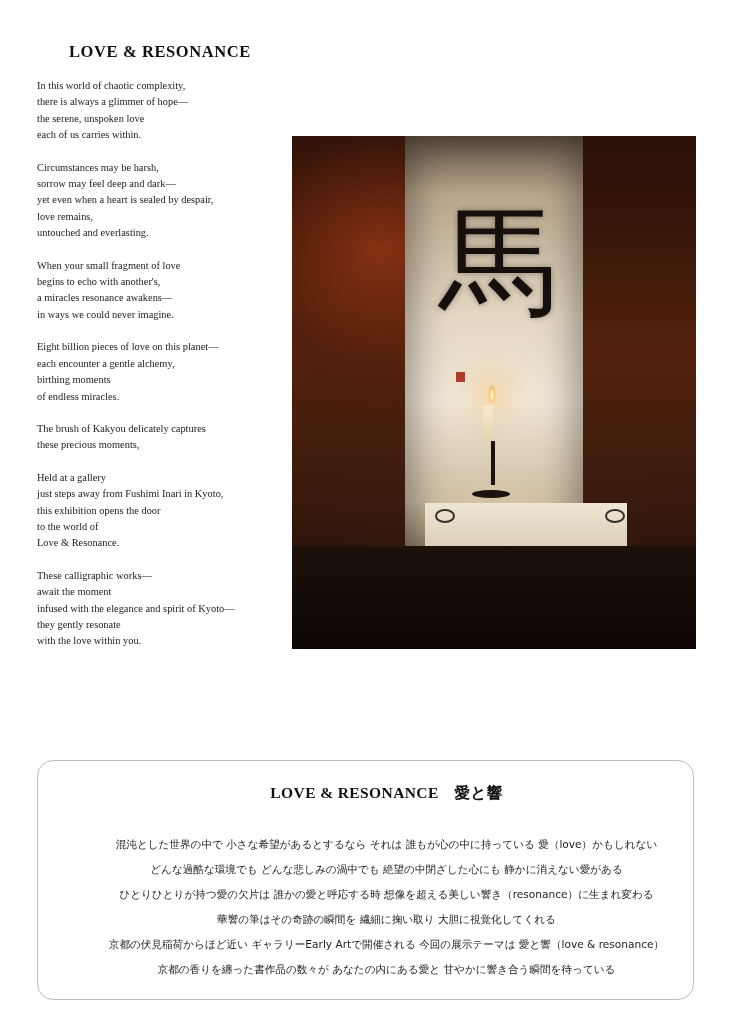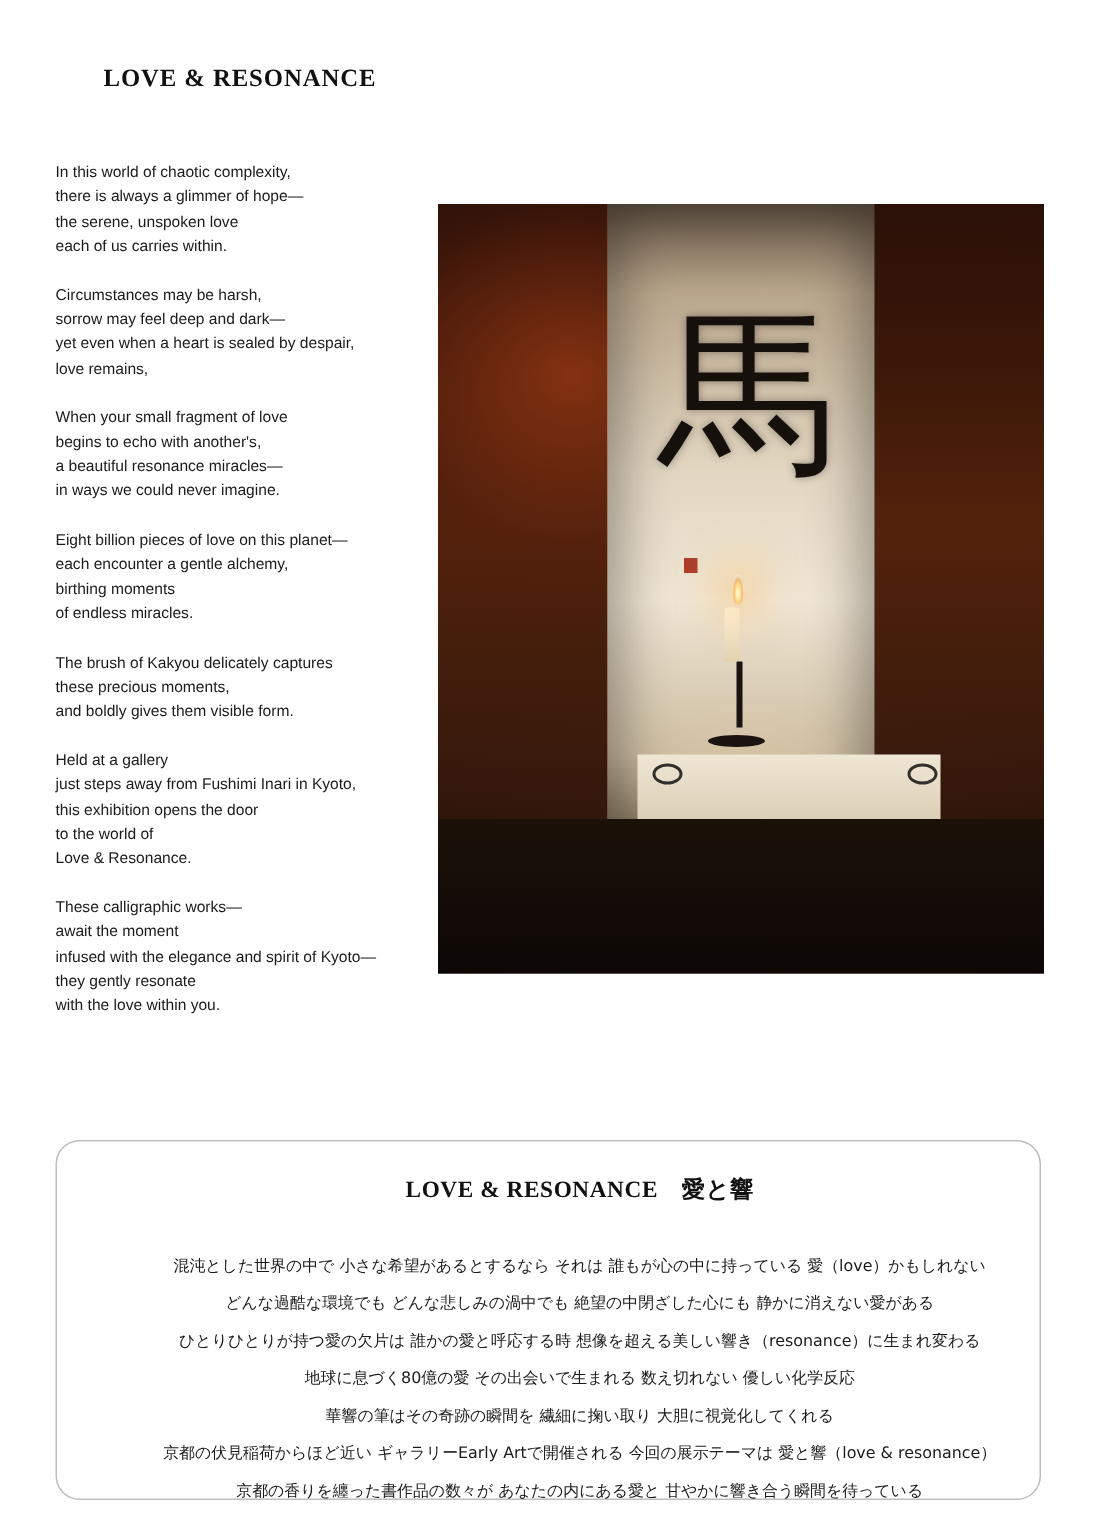--- a/index.html
+++ b/index.html
@@ -31,23 +31,23 @@
     font-weight: bold;
     letter-spacing: 0.6px;
     color: #111111;
     margin-left: 32px;
   }
 
   
   .poem {
     position: absolute;
     left: 37px;
-    top: 108px;
+    top: 78px;
     width: 232px;
-    font-family: Liberation Sans, sans-serif;
+    font-family: Liberation Serif, serif;
     font-size: 10.4px;
     line-height: 16.4px;
     color: #1b1b1b;
   }
   .stanza {
     margin: 0 0 16px 0;
   }
   .stanza .ln {
     display: block;
     white-space: nowrap;
@@ -220,37 +220,37 @@
       <span class="ln">In this world of chaotic complexity,</span>
       <span class="ln">there is always a glimmer of hope—</span>
       <span class="ln">the serene, unspoken love</span>
       <span class="ln">each of us carries within.</span>
     </p>
     <p class="stanza">
       <span class="ln">Circumstances may be harsh,</span>
       <span class="ln">sorrow may feel deep and dark—</span>
       <span class="ln">yet even when a heart is sealed by despair,</span>
       <span class="ln">love remains,</span>
+      <span class="ln">untouched and everlasting.</span>
     </p>
     <p class="stanza">
       <span class="ln">When your small fragment of love</span>
       <span class="ln">begins to echo with another's,</span>
-      <span class="ln">a beautiful resonance miracles—</span>
+      <span class="ln">a miracles resonance awakens—</span>
       <span class="ln">in ways we could never imagine.</span>
     </p>
     <p class="stanza">
       <span class="ln">Eight billion pieces of love on this planet—</span>
       <span class="ln">each encounter a gentle alchemy,</span>
       <span class="ln">birthing moments</span>
       <span class="ln">of endless miracles.</span>
     </p>
     <p class="stanza">
       <span class="ln">The brush of Kakyou delicately captures</span>
       <span class="ln">these precious moments,</span>
-      <span class="ln">and boldly gives them visible form.</span>
     </p>
     <p class="stanza">
       <span class="ln">Held at a gallery</span>
       <span class="ln">just steps away from Fushimi Inari in Kyoto,</span>
       <span class="ln">this exhibition opens the door</span>
       <span class="ln">to the world of</span>
       <span class="ln">Love &amp; Resonance.</span>
     </p>
     <p class="stanza">
       <span class="ln">These calligraphic works—</span>
@@ -276,20 +276,19 @@
     <div class="candle-flame"></div>
     <div class="floor"></div>
   </div>
 
   <div class="jp-panel">
     <div class="jp-title">LOVE &amp; RESONANCE　愛と響</div>
     <div class="jp-lines">
       <span class="jl">混沌とした世界の中で 小さな希望があるとするなら それは 誰もが心の中に持っている 愛（love）かもしれない</span>
       <span class="jl">どんな過酷な環境でも どんな悲しみの渦中でも 絶望の中閉ざした心にも 静かに消えない愛がある</span>
       <span class="jl">ひとりひとりが持つ愛の欠片は 誰かの愛と呼応する時 想像を超える美しい響き（resonance）に生まれ変わる</span>
-      <span class="jl">地球に息づく80億の愛 その出会いで生まれる 数え切れない 優しい化学反応</span>
       <span class="jl">華響の筆はその奇跡の瞬間を 繊細に掬い取り 大胆に視覚化してくれる</span>
       <span class="jl">京都の伏見稲荷からほど近い ギャラリーEarly Artで開催される 今回の展示テーマは 愛と響（love &amp; resonance）</span>
       <span class="jl">京都の香りを纏った書作品の数々が あなたの内にある愛と 甘やかに響き合う瞬間を待っている</span>
     </div>
   </div>
 
 </div>
 
 </body></html>

